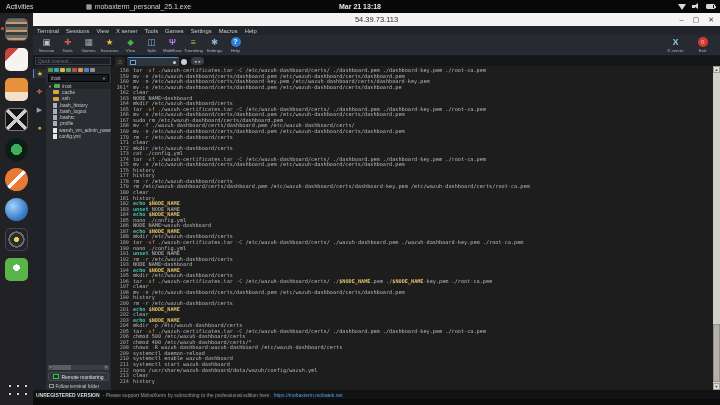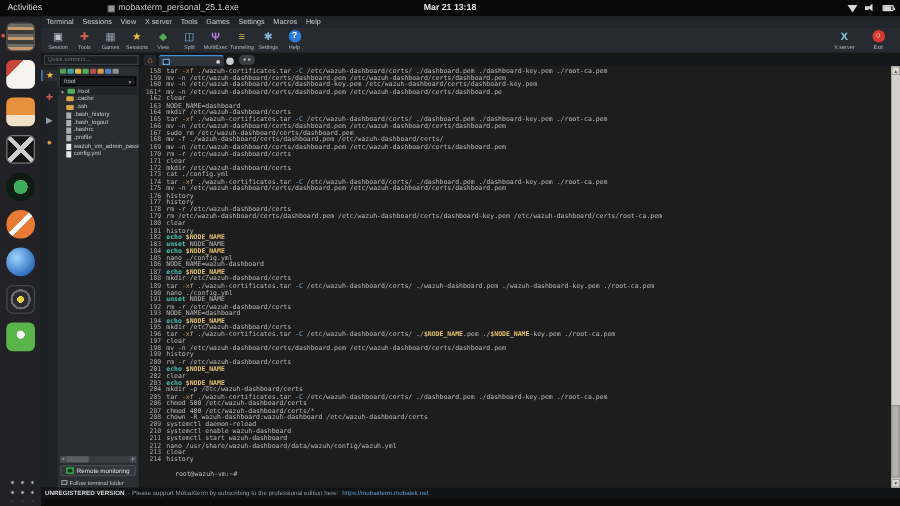--- a/index.html
+++ b/index.html
@@ -154,20 +154,28 @@
     </div>
     <div class="dock-item">
       <div class="di di-camera"></div>
     </div>
     <div class="dock-item">
       <div class="di di-green-app"></div>
     </div>
   </div>
 
 <div id="mwin">
+  <div id="titlebar">
+    <span>54.39.73.113</span>
+    <span id="wcontrols">
+      <span>–</span>
+      <span>▢</span>
+      <span>✕</span>
+    </span>
+  </div>
 
   <div id="menubar">
       <span class="menu-item">Terminal</span>
       <span class="menu-item">Sessions</span>
       <span class="menu-item">View</span>
       <span class="menu-item">X server</span>
       <span class="menu-item">Tools</span>
       <span class="menu-item">Games</span>
       <span class="menu-item">Settings</span>
       <span class="menu-item">Macros</span>

